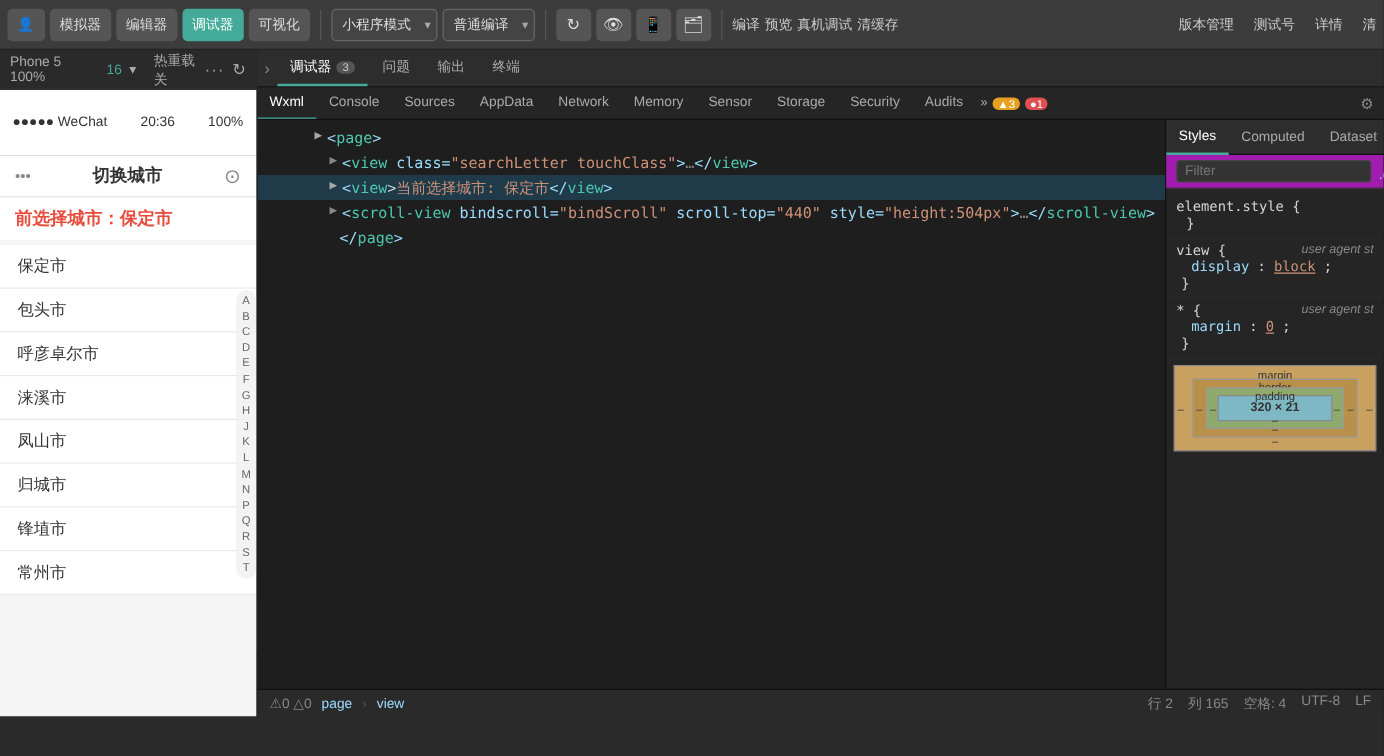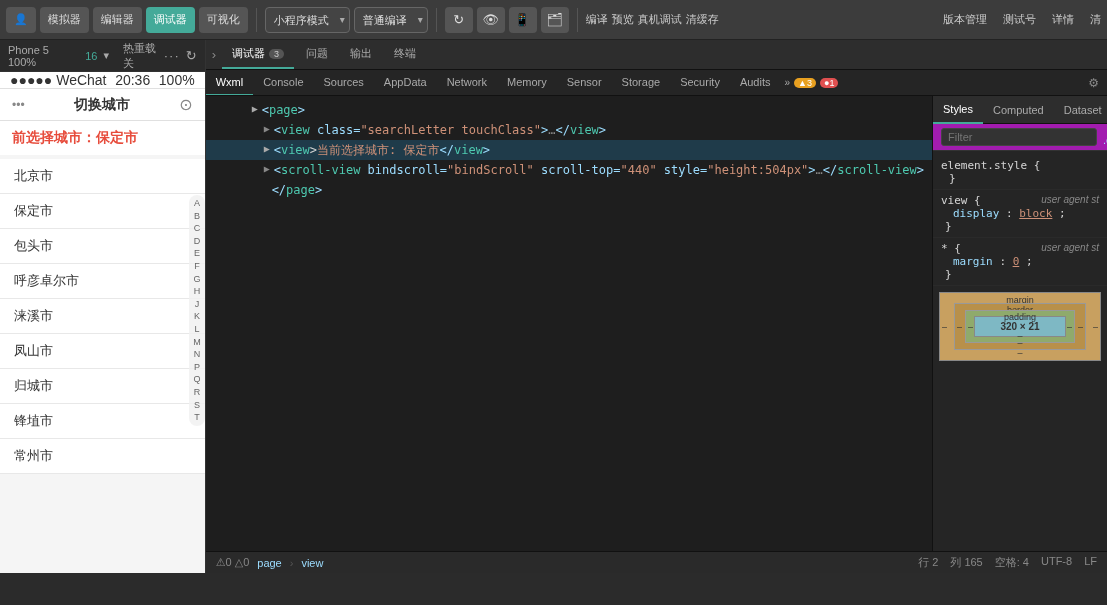--- a/index.html
+++ b/index.html
@@ -41,21 +41,21 @@
       display: flex; flex-direction: column;
     }
     .phone-screen {
       flex: 1; background: #f5f5f5; overflow: hidden; position: relative;
       margin: 0;
     }
 
     
     .phone-status-bar {
       display: flex; align-items: center; justify-content: space-between;
-      background: #fff; padding: 0 10px; font-size: 14px; color: #333;
+      background: #fff; padding: 20px 10px; font-size: 11px; color: #333;
       border-bottom: 1px solid #e0e0e0;
     }
     .phone-status-left { display: flex; align-items: center; gap: 2px; }
     .phone-nav-bar {
       display: flex; align-items: center; justify-content: space-between;
       background: #fff; padding: 6px 12px; border-bottom: 1px solid #e0e0e0;
     }
     .phone-nav-title { font-size: 14px; font-weight: bold; color: #333; text-align: center; flex: 1; }
     .phone-nav-icons { display: flex; gap: 8px; }
     .phone-city-selected { padding: 8px 12px; font-size: 14px; color: #e74c3c; font-weight: bold; background: #fff; }
@@ -258,21 +258,20 @@
         <span class="phone-nav-title">切换城市</span>
         <div class="phone-nav-icons">
           <span style="color:#888; font-size:16px;">⊙</span>
         </div>
       </div>
 
       <div class="phone-city-selected">前选择城市：保定市</div>
 
       <div style="position:relative; height:calc(100% - 82px);">
         <div class="city-list">
-          <div class="city-item">北京市</div>
           <div class="city-item">保定市</div>
           <div class="city-item">包头市</div>
           <div class="city-item">呼彦卓尔市</div>
           <div class="city-item">涞溪市</div>
           <div class="city-item">凤山市</div>
           <div class="city-item">归城市</div>
           <div class="city-item">锋埴市</div>
           <div class="city-item">常州市</div>
         </div>
         <div class="alphabet-bar">

